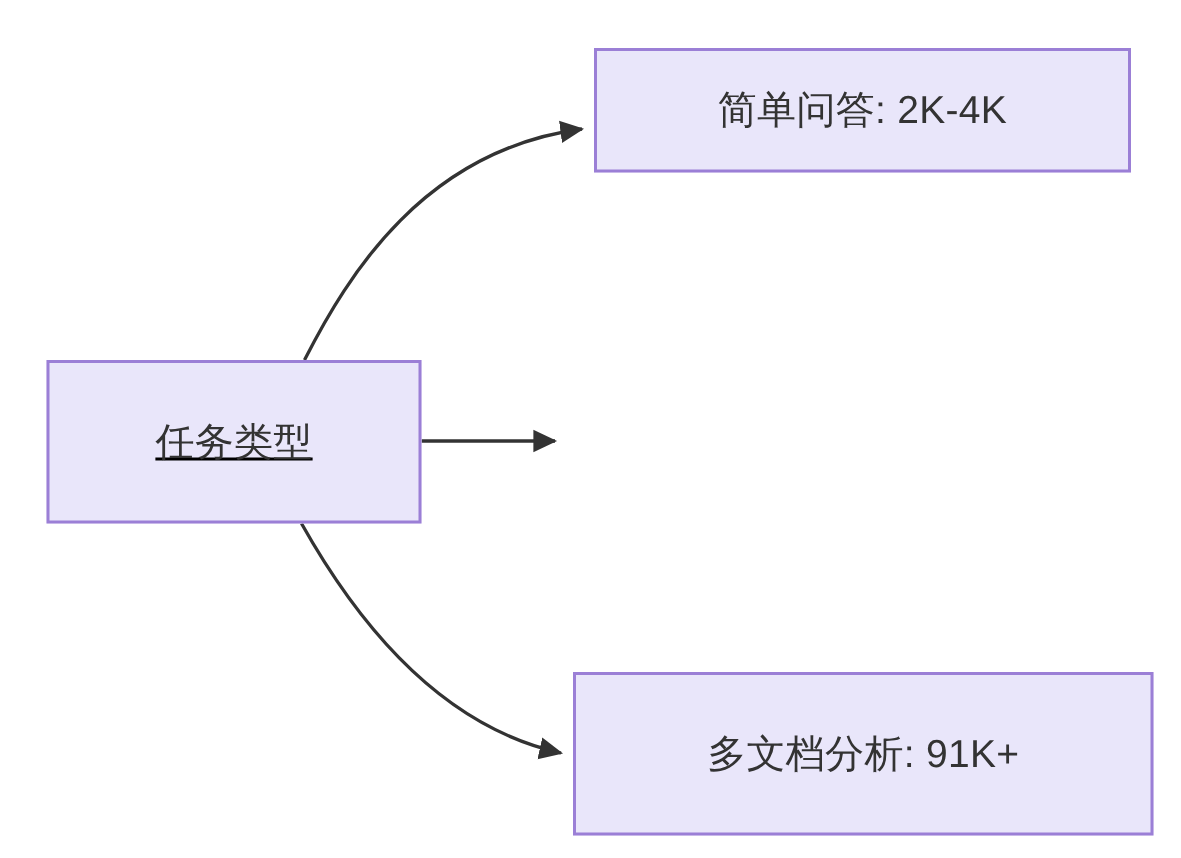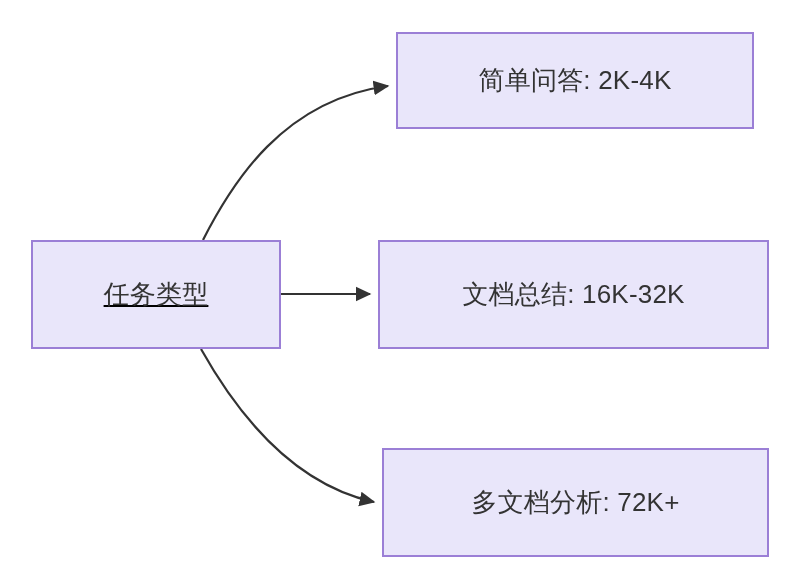--- a/index.html
+++ b/index.html
@@ -49,21 +49,21 @@
     left: 31px;
     top: 240px;
     width: 250px;
     height: 109px;
     text-decoration: underline;
   }
   #node-simple-qa {
     left: 396px;
     top: 32px;
     width: 358px;
-    height: 97px;
+    height: 83px;
   }
   #node-doc-summary {
     left: 378px;
     top: 240px;
     width: 391px;
     height: 109px;
   }
   #node-multi-doc {
     left: 382px;
     top: 448px;
@@ -91,21 +91,18 @@
   </svg>
 
   <div class="node" id="node-root">
     <span class="node-label">任务类型</span>
   </div>
 
   <div class="node" id="node-simple-qa">
     <span class="node-label">简单问答: 2K-4K</span>
   </div>
 
-  <div class="node" id="node-doc-summary">
-    <span class="node-label">文档总结: 16K-32K</span>
-  </div>
 
   <div class="node" id="node-multi-doc">
-    <span class="node-label">多文档分析: 72K+</span>
+    <span class="node-label">多文档分析: 91K+</span>
   </div>
 
 </div>
 
 </body></html>

